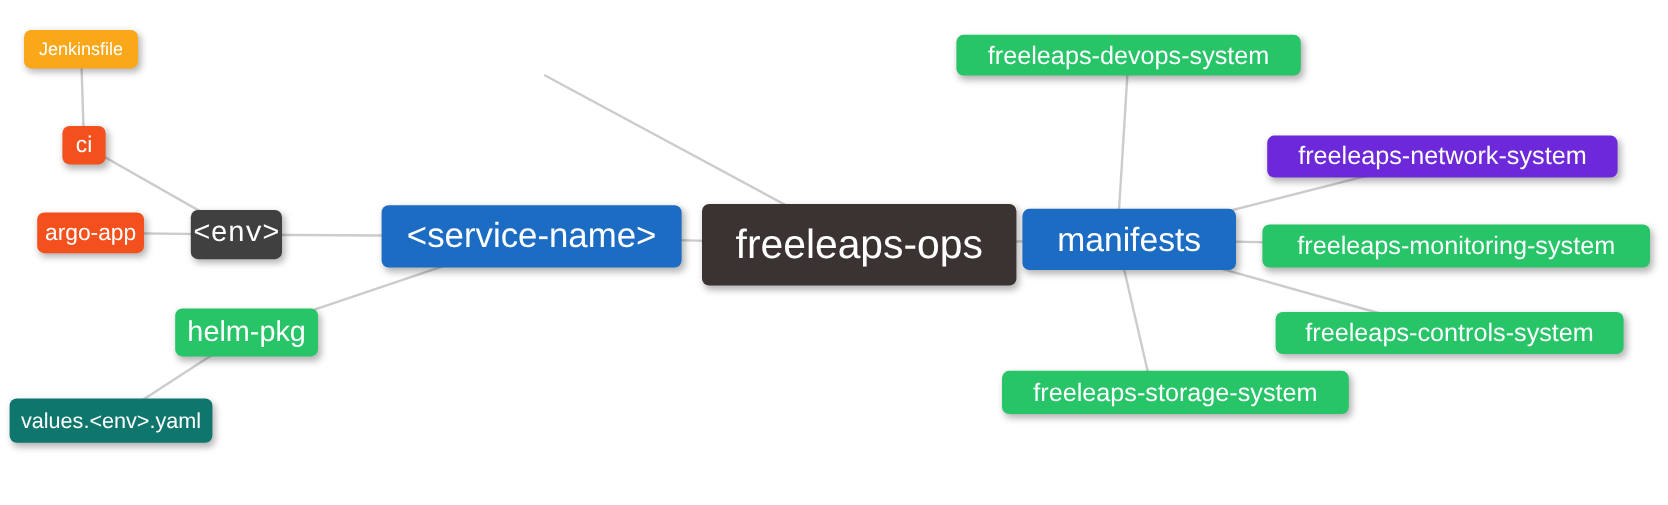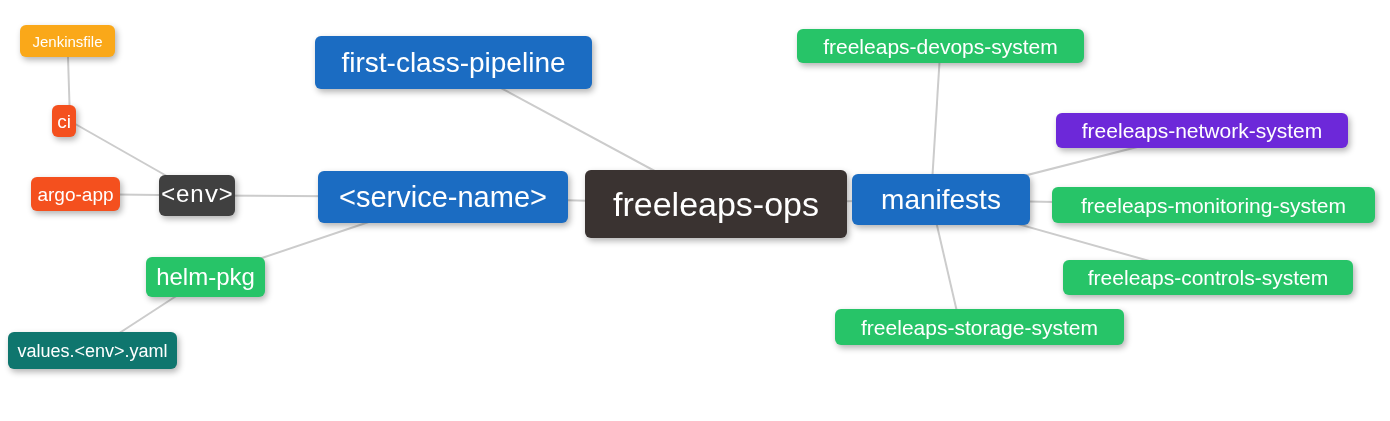--- a/index.html
+++ b/index.html
@@ -51,26 +51,25 @@
       <line x1="453.5" y1="62.5" x2="716" y2="204" stroke="#CCCCCC" stroke-width="2"></line>
       <line x1="443" y1="197" x2="716" y2="204" stroke="#CCCCCC" stroke-width="2"></line>
       <line x1="716" y1="204" x2="931" y2="199.5" stroke="#CCCCCC" stroke-width="2"></line>
       <line x1="931" y1="199.5" x2="940.5" y2="46" stroke="#CCCCCC" stroke-width="2"></line>
       <line x1="931" y1="199.5" x2="1202" y2="130.5" stroke="#CCCCCC" stroke-width="2"></line>
       <line x1="931" y1="199.5" x2="1213.5" y2="205" stroke="#CCCCCC" stroke-width="2"></line>
       <line x1="931" y1="199.5" x2="1208" y2="277.5" stroke="#CCCCCC" stroke-width="2"></line>
       <line x1="931" y1="199.5" x2="960.5" y2="327" stroke="#CCCCCC" stroke-width="2"></line>
     </svg>
 <div class="node" style="left: 20px; top: 25px; width: 95px; height: 32px; font-size: 15px; background: rgb(250, 168, 25); color: rgb(255, 255, 255);">Jenkinsfile</div>
-    <div class="node" style="left: 52px; top: 105px; width: 24px; height: 32px; font-size: 19px; background: rgb(244, 80, 30); color: rgb(255, 255, 255);">ci</div>
+    <div class="node" style="left: 52px; top: 105px; width: 36px; height: 32px; font-size: 19px; background: rgb(244, 80, 30); color: rgb(255, 255, 255);">ci</div>
     <div class="node" style="left: 31px; top: 177px; width: 89px; height: 34px; font-size: 19px; background: rgb(244, 80, 30); color: rgb(255, 255, 255);">argo-app</div>
     <div class="node" style="left: 159px; top: 175px; width: 76px; height: 41px; font-size: 24px; background: #404040; color: rgb(255, 255, 255); font-family: Liberation Mono, monospace;">&lt;env&gt;</div>
     <div class="node" style="left: 146px; top: 257px; width: 119px; height: 40px; font-size: 24px; background: rgb(39, 196, 104); color: rgb(255, 255, 255);">helm-pkg</div>
     <div class="node" style="left: 8px; top: 332px; width: 169px; height: 37px; font-size: 18px; background: #0f766e; color: rgb(255, 255, 255);">values.&lt;env&gt;.yaml</div>
-    <div class="node" style="left: 315px; top: 36px; width: 277px; height: 53px; font-size: 28px; background: rgb(27, 108, 194); color: rgb(255, 255, 255);">first-class-pipeline</div>
     <div class="node" style="left: 318px; top: 171px; width: 250px; height: 52px; font-size: 29px; background: rgb(27, 108, 194); color: rgb(255, 255, 255);">&lt;service-name&gt;</div>
     <div class="node" style="left: 585px; top: 170px; width: 262px; height: 68px; font-size: 34px; background: rgb(58, 51, 49); color: rgb(255, 255, 255);">freeleaps-ops</div>
     <div class="node" style="left: 852px; top: 174px; width: 178px; height: 51px; font-size: 28px; background: rgb(27, 108, 194); color: rgb(255, 255, 255);">manifests</div>
     <div class="node" style="left: 797px; top: 29px; width: 287px; height: 34px; font-size: 21px; background: rgb(39, 196, 104); color: rgb(255, 255, 255);">freeleaps-devops-system</div>
     <div class="node" style="left: 1056px; top: 113px; width: 292px; height: 35px; font-size: 21px; background: #6d28d9; color: rgb(255, 255, 255);">freeleaps-network-system</div>
     <div class="node" style="left: 1052px; top: 187px; width: 323px; height: 36px; font-size: 21px; background: rgb(39, 196, 104); color: rgb(255, 255, 255);">freeleaps-monitoring-system</div>
     <div class="node" style="left: 1063px; top: 260px; width: 290px; height: 35px; font-size: 21px; background: rgb(39, 196, 104); color: rgb(255, 255, 255);">freeleaps-controls-system</div>
     <div class="node" style="left: 816px; top: 309px; width: 289px; height: 36px; font-size: 21px; background: rgb(39, 196, 104); color: rgb(255, 255, 255); margin-left: 19px;">freeleaps-storage-system</div>
   </div>
 

